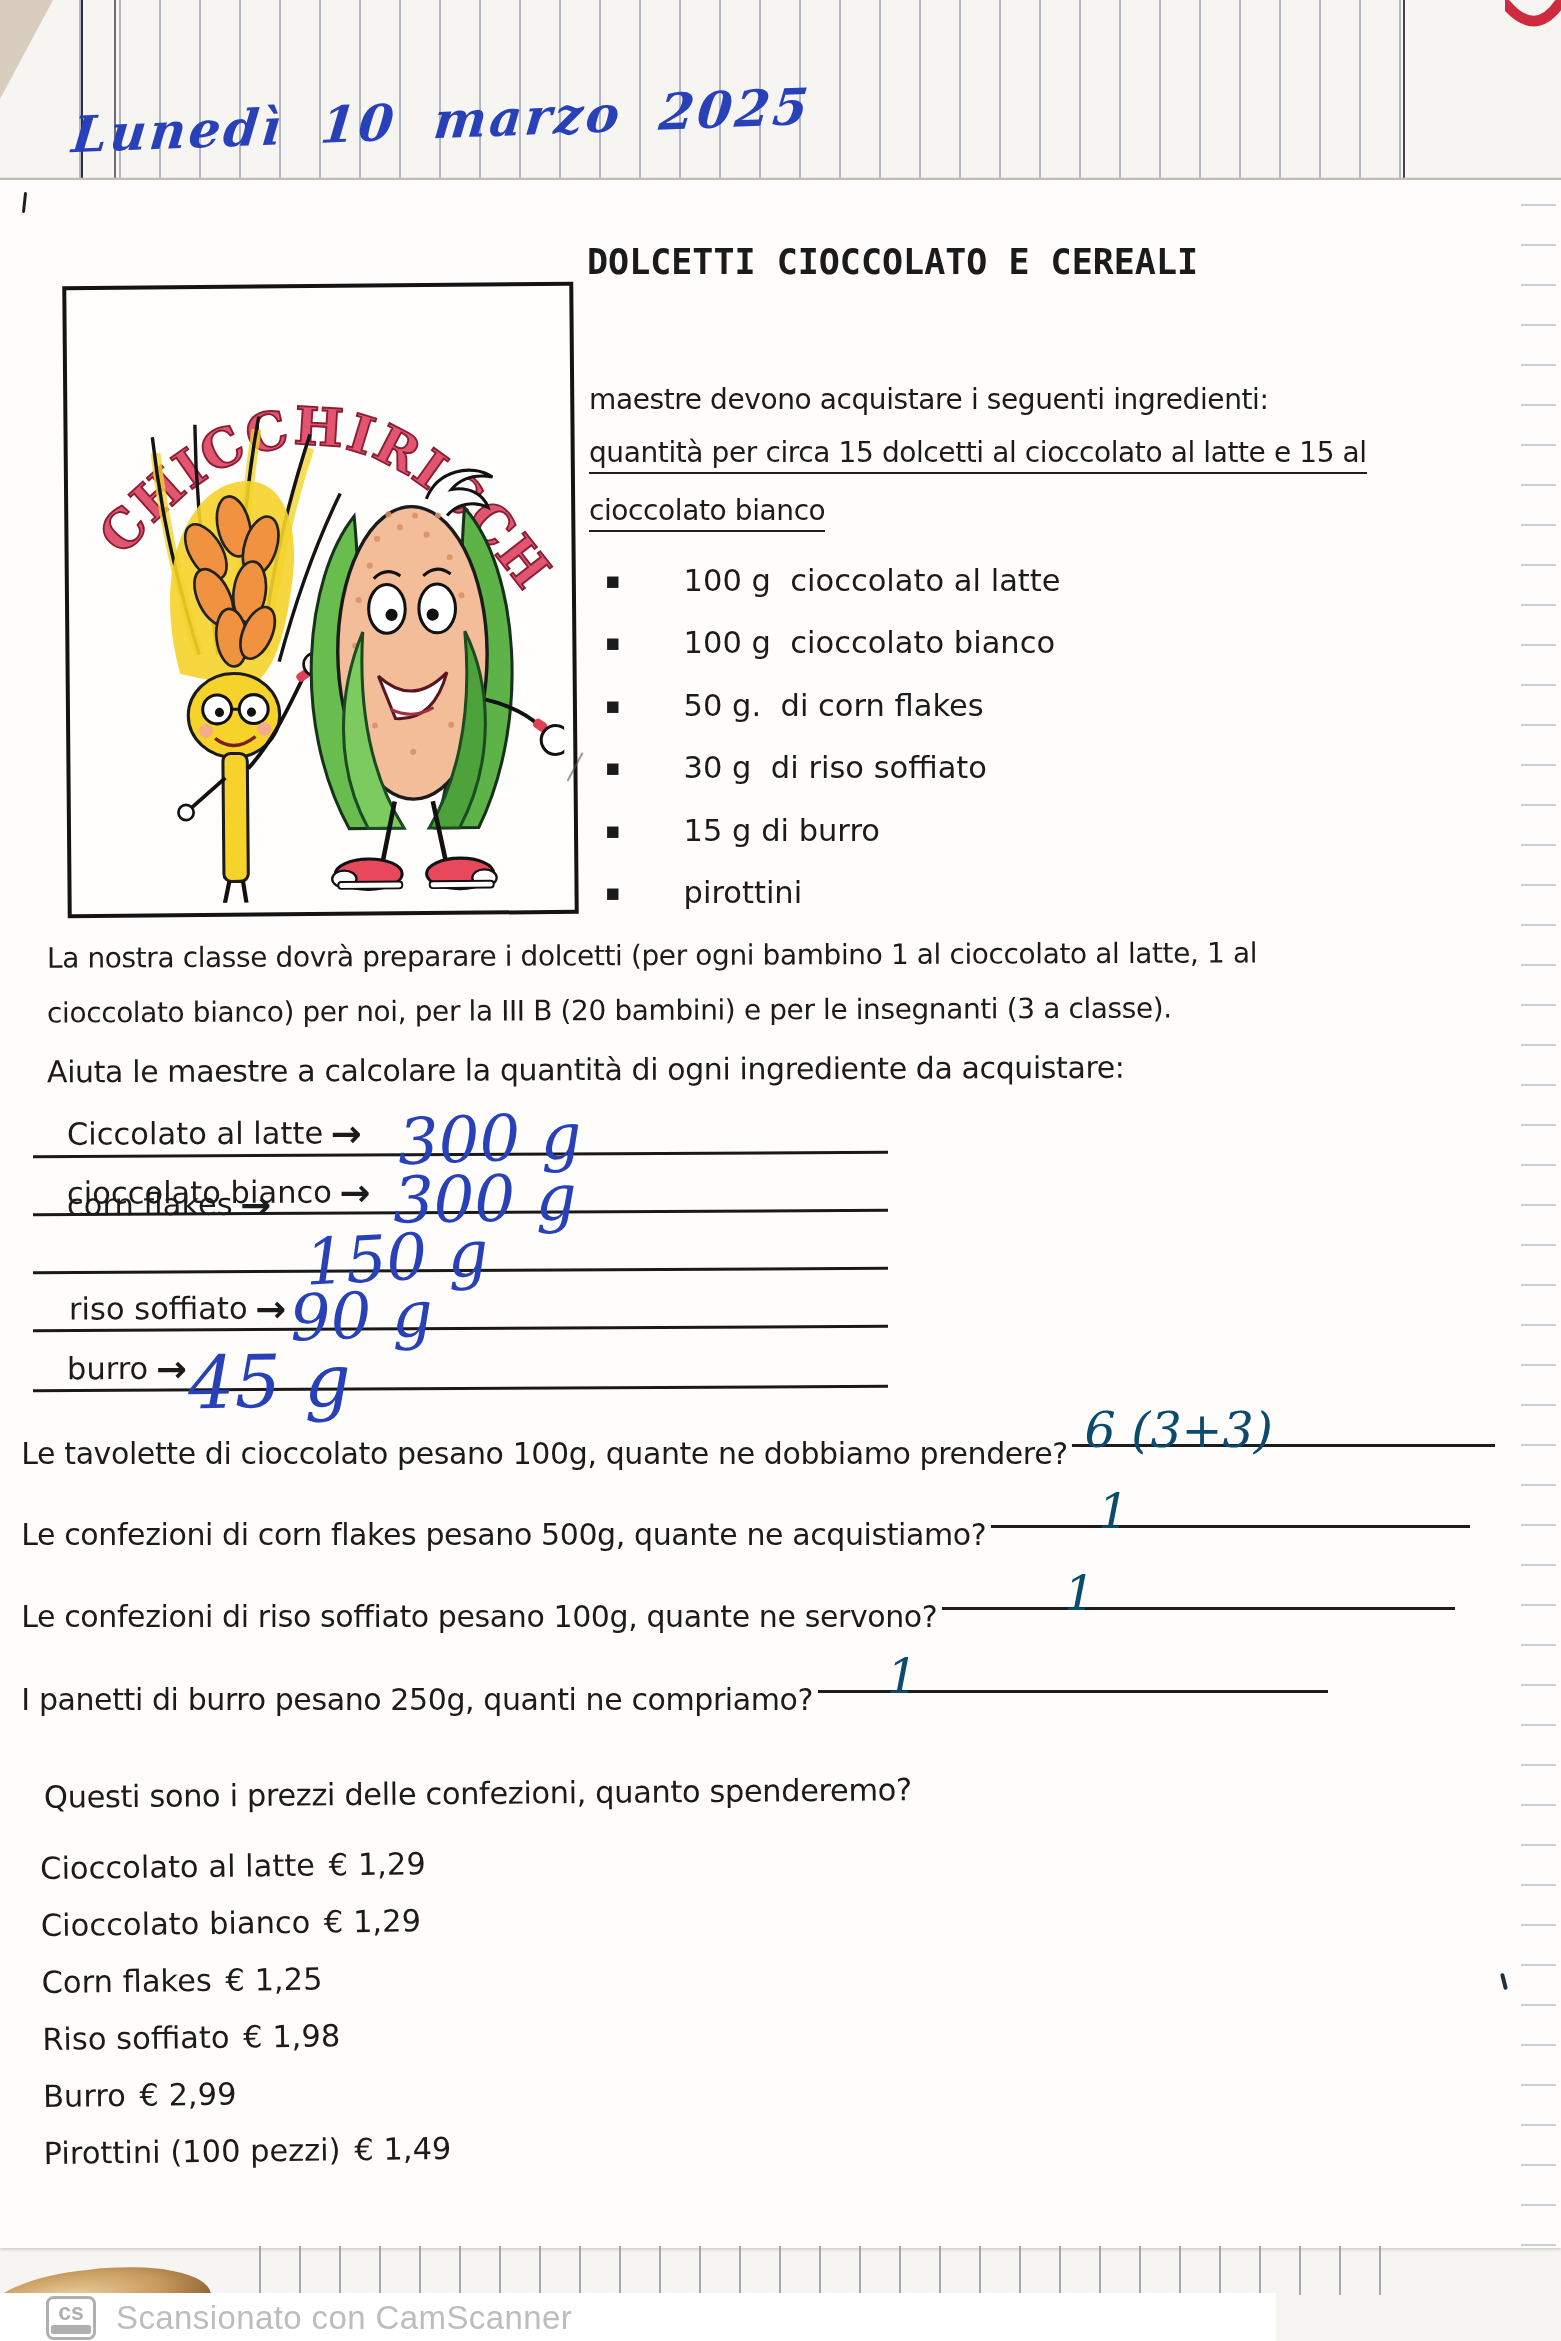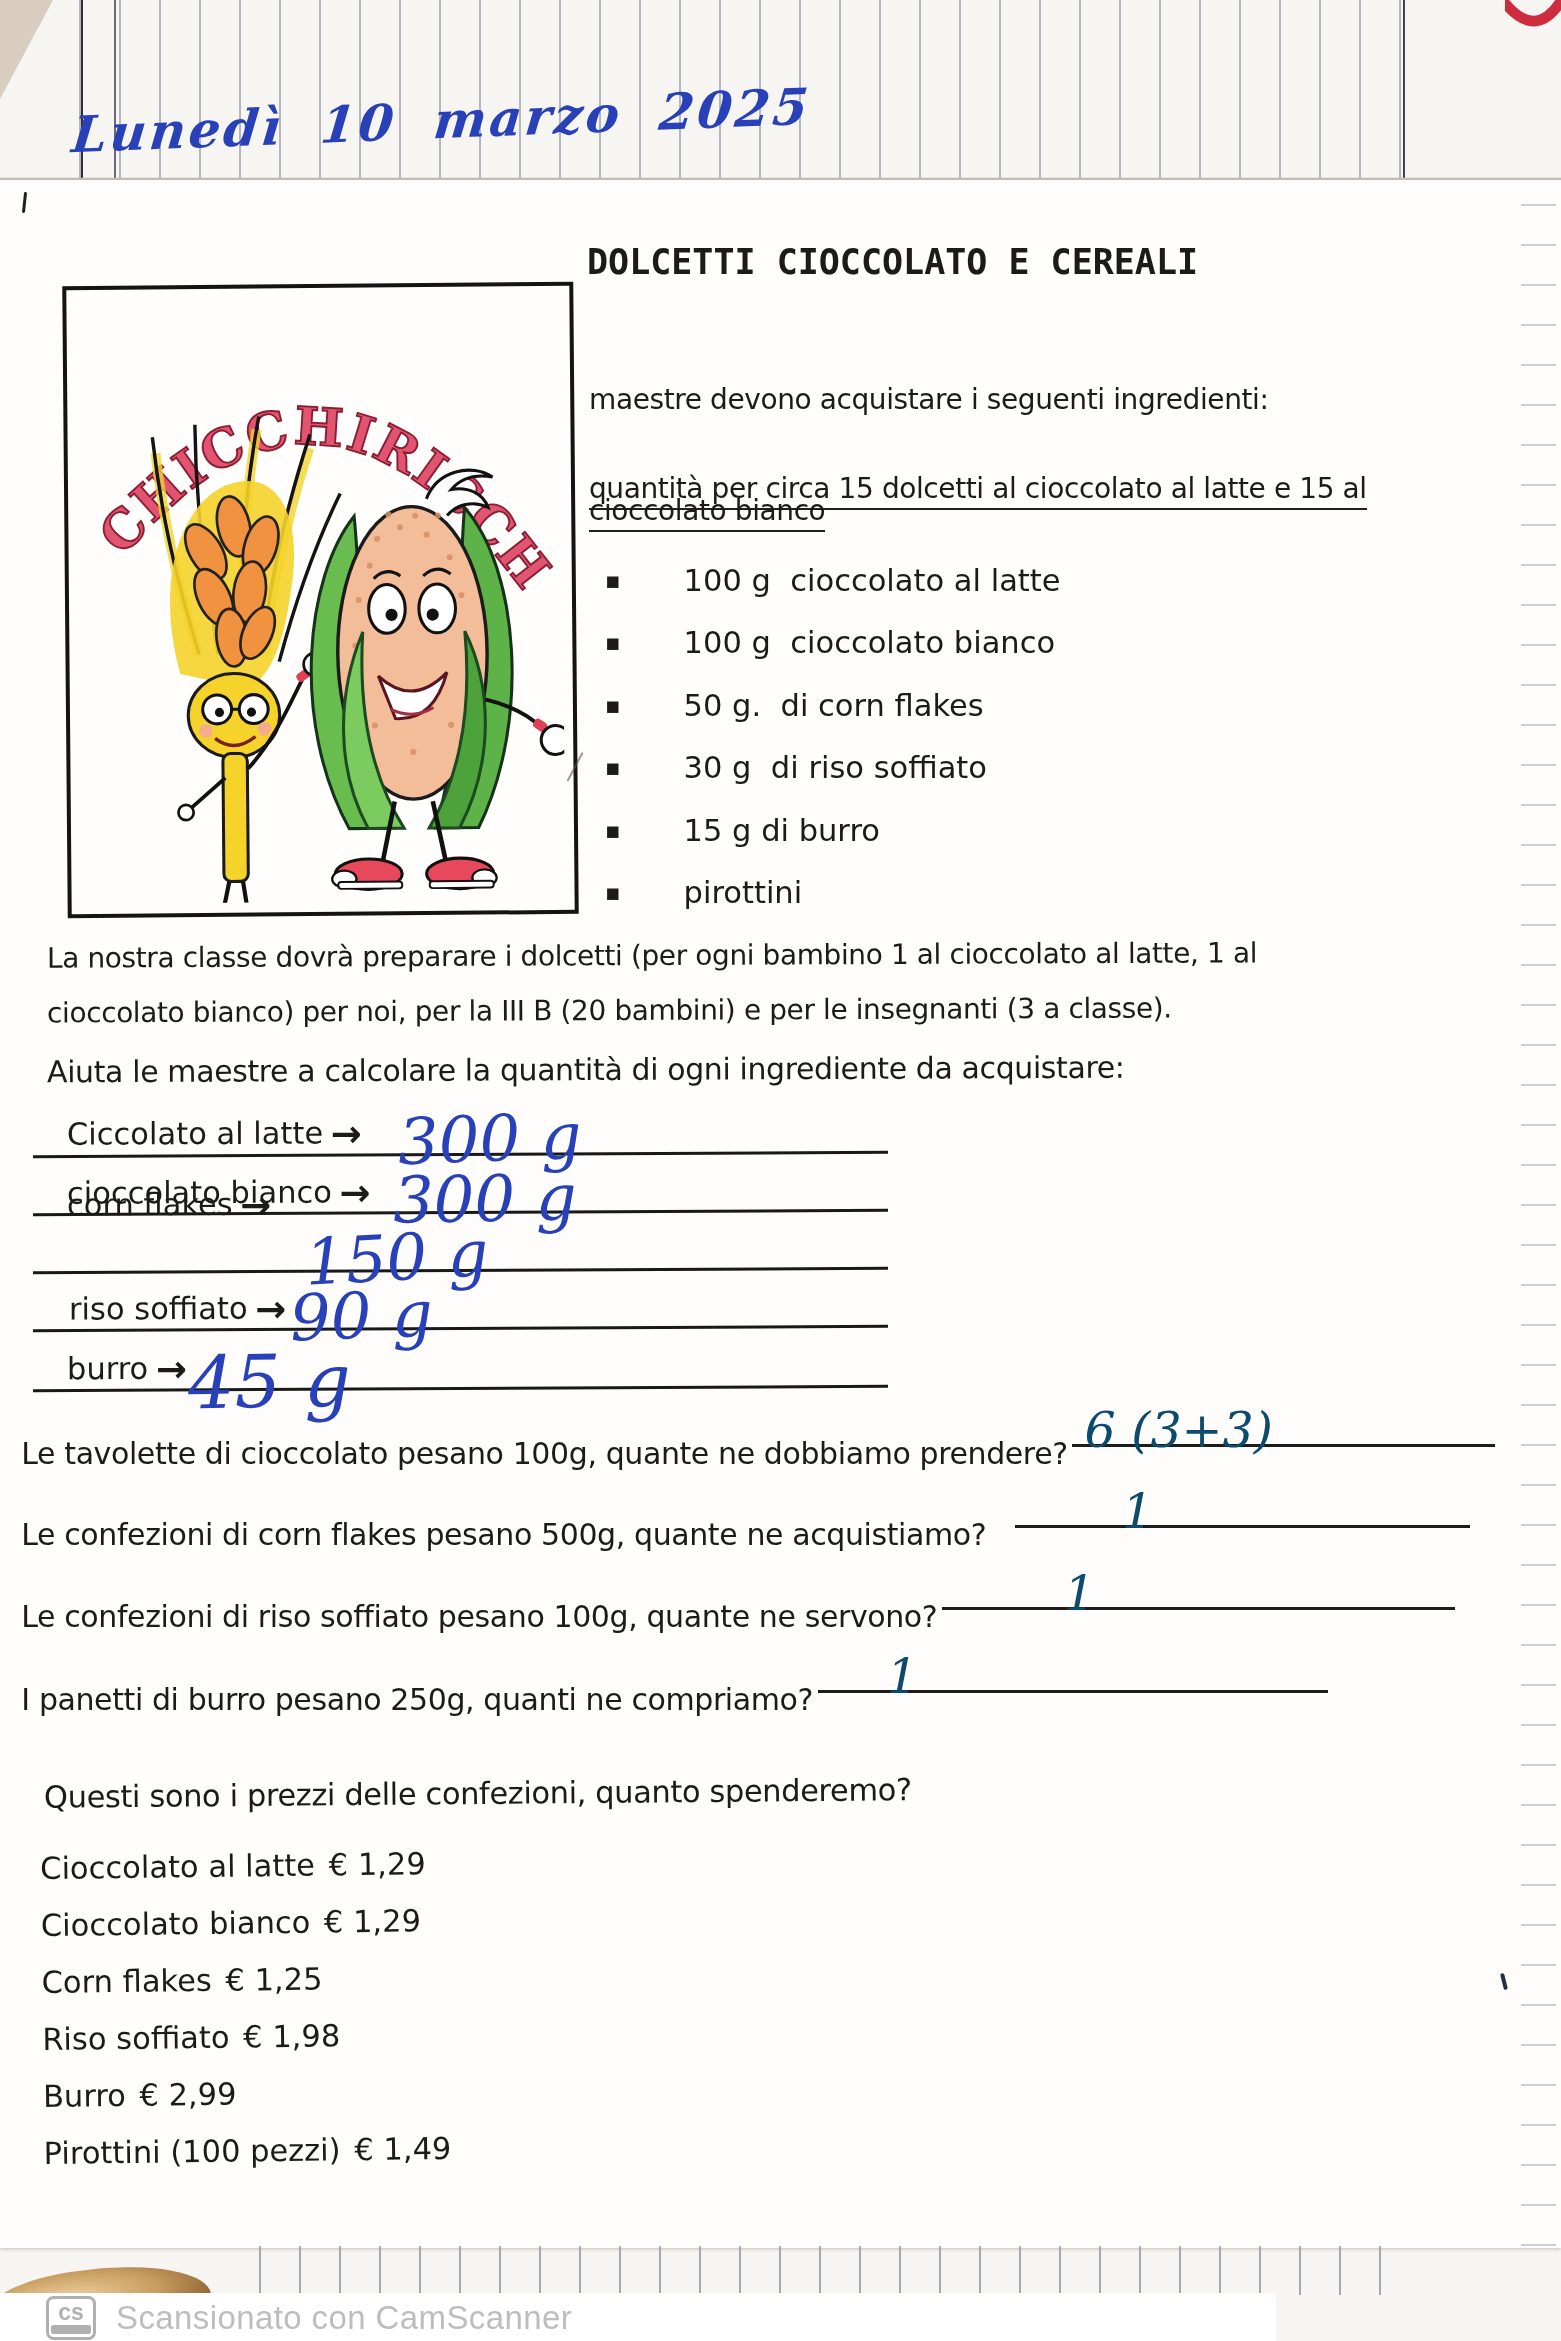--- a/index.html
+++ b/index.html
@@ -218,21 +218,21 @@
         <ellipse cx="237" cy="626" rx="16" ry="11" fill="#fff" stroke="#111" stroke-width="3"></ellipse>
         <rect x="45" y="630" width="84" height="9" rx="4" fill="#fff" stroke="#111" stroke-width="2.5"></rect>
         <rect x="165" y="630" width="84" height="9" rx="4" fill="#fff" stroke="#111" stroke-width="2.5"></rect>
       </g>
     </svg>
   </div>
 
   <div class="t-title">DOLCETTI CIOCCOLATO E CEREALI</div>
 
   <div class="pline" style="top:383px;">maestre devono acquistare i seguenti ingredienti:</div>
-  <div class="pline" style="top:436px;margin-top:36px;"><span class="u">quantità per circa 15 dolcetti al cioccolato al latte e 15 al</span></div>
+  <div class="pline" style="top:436px;"><span class="u">quantità per circa 15 dolcetti al cioccolato al latte e 15 al</span></div>
   <div class="pline" style="top:494px;"><span class="u">cioccolato bianco</span></div>
 
   <div class="ing-row" style="top:563px;"><span class="sq">▪</span><span class="ing-text">100 g  cioccolato al latte</span></div>
   <div class="ing-row" style="top:625px;"><span class="sq">▪</span><span class="ing-text">100 g  cioccolato bianco</span></div>
   <div class="ing-row" style="top:688px;"><span class="sq">▪</span><span class="ing-text">50 g.  di corn flakes</span></div>
   <div class="ing-row" style="top:750px;"><span class="sq">▪</span><span class="ing-text">30 g  di riso soffiato</span></div>
   <div class="ing-row" style="top:813px;"><span class="sq">▪</span><span class="ing-text">15 g di burro</span></div>
   <div class="ing-row" style="top:875px;"><span class="sq">▪</span><span class="ing-text">pirottini</span></div>
 
   <div class="note" style="top:939px;">La nostra classe dovrà preparare i dolcetti (per ogni bambino 1 al cioccolato al latte, 1 al</div>
@@ -258,21 +258,21 @@
   <div class="fill-label" style="left:67px;top:1348px;"><span>burro</span><span class="arrow">→</span></div>
   <div class="fill-line" style="top:1387px;"></div>
   <div class="hand fill-ans" style="left:188px;top:1339px;font-size:73px;transform:rotate(-1deg);">45 g</div>
 
   <div class="q-row" style="top:1436px;right:66px;">
     <span class="q-text">Le tavolette di cioccolato pesano 100g, quante ne dobbiamo prendere?</span>
     <span class="q-fill">
         <span class="q-ans" style="left:12.2px;">6 (3+3)</span>
       </span>
   </div>
-  <div class="q-row" style="top:1517px;right:91px;gap:24px;">
+  <div class="q-row" style="top:1517px;right:91px;">
     <span class="q-text">Le confezioni di corn flakes pesano 500g, quante ne acquistiamo?</span>
     <span class="q-fill">
         <span class="q-ans" style="left:107px;">1</span>
       </span>
   </div>
   <div class="q-row" style="top:1599px;right:106px;">
     <span class="q-text">Le confezioni di riso soffiato pesano 100g, quante ne servono?</span>
     <span class="q-fill">
         <span class="q-ans" style="left:122px;">1</span>
       </span>

